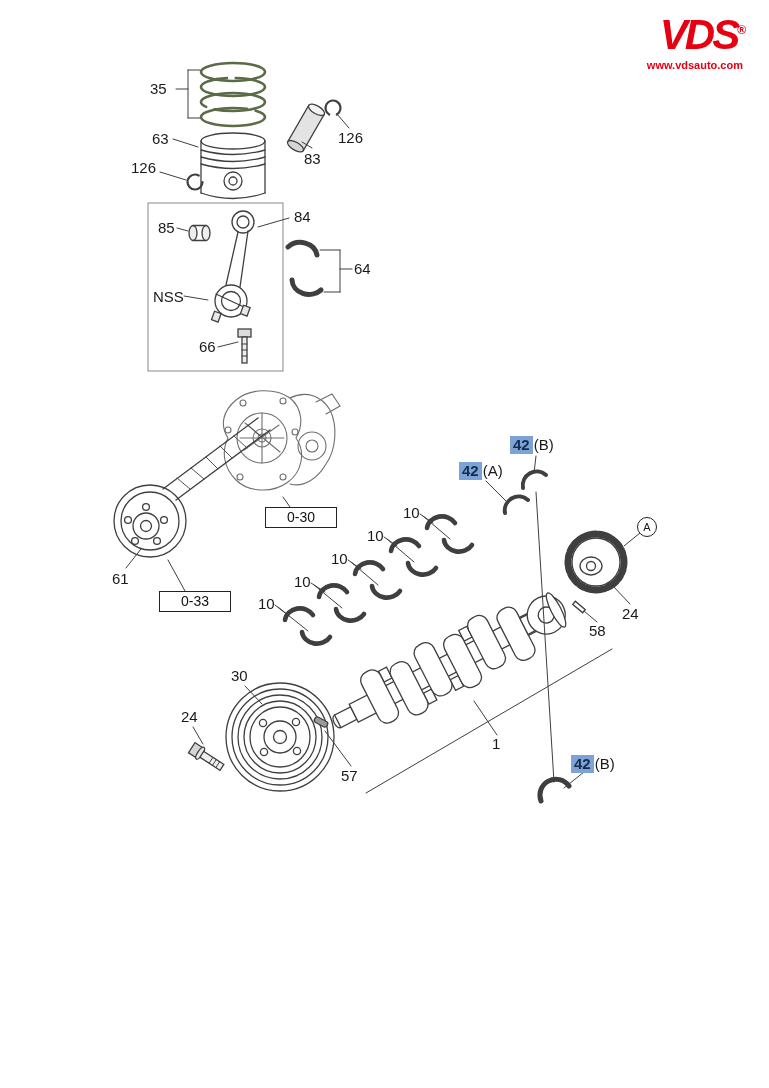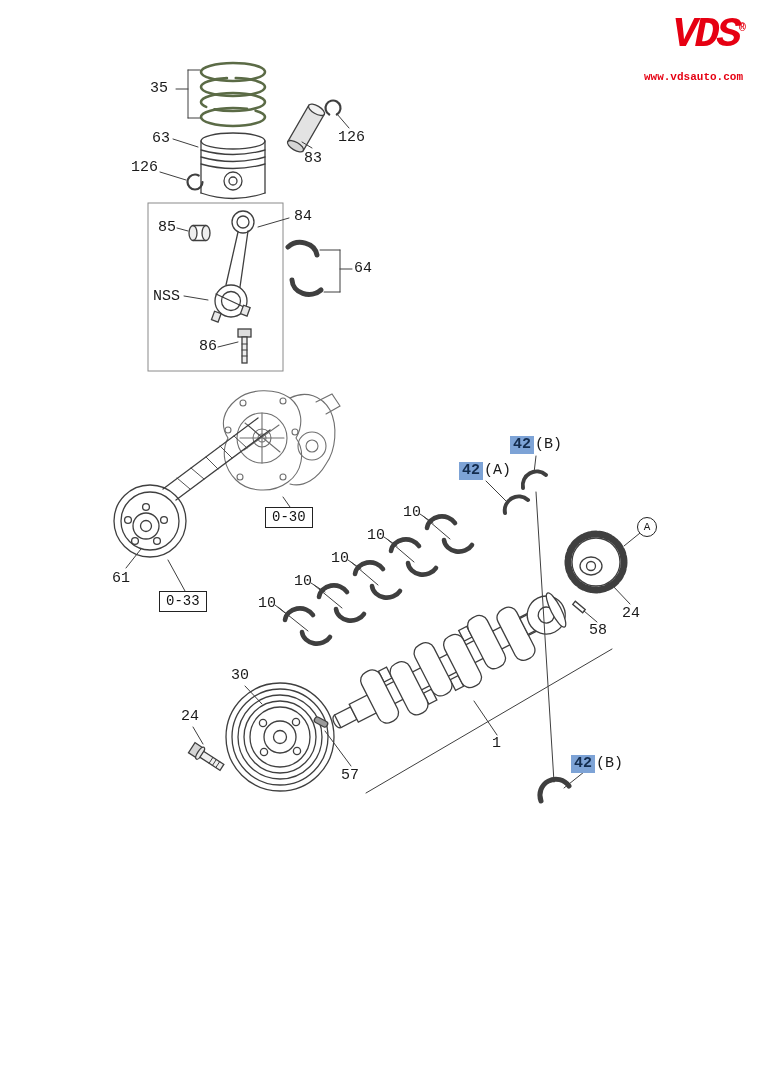--- a/index.html
+++ b/index.html
@@ -1,30 +1,30 @@
 <!DOCTYPE html>
 <html><head>
 <meta charset="utf-8">
 <style>
   html,body{margin:0;padding:0;background:#fff}
   .stage{position:relative;width:769px;height:840px;background:#ffffff;overflow:hidden;
-         font-family:Liberation Mono, monospace;color:#1a1a1a}
+         font-family:Liberation Sans, sans-serif;color:#1a1a1a}
   svg{position:absolute;left:0;top:0}
   .lbl{position:absolute;font-size:15px;color:#1a1a1a;white-space:nowrap;line-height:17px}
   .chip-row{position:absolute;display:flex;align-items:flex-start;font-size:15px;line-height:18px}
   .hl{padding:0 3px;font-weight:bold;color:#132c4e}
   .suffix{color:#1a1a1a;margin-left:1px}
-  .boxed{position:absolute;border:1.4px solid #222;background:#fff;padding:1px 6px;
+  .boxed{position:absolute;border:1.4px solid #222;background:#fff;padding:1px 21px;
          font-size:14px;color:#111;line-height:17px}
   .circleA{position:absolute;width:18px;height:18px;border:1.4px solid #222;border-radius:50%;
            display:flex;align-items:center;justify-content:center;font-size:11px;background:#fff}
   .logo{position:absolute;right:26px;top:14px;text-align:right}
   .logo-text{font-size:42px;font-weight:900;font-style:italic;letter-spacing:-3px;line-height:1}
   .logo-reg{font-size:12px;font-weight:700;vertical-align:super;font-style:normal}
-  .logo-site{font-size:11px;font-weight:700;margin-top:15px}
+  .logo-site{font-size:11px;font-weight:700;margin-top:3px}
 </style>
 </head>
 <body>
 
 <div class="stage">
 
   <svg width="769" height="1088" viewBox="0 0 769 1088">
     <g stroke="#3f3f3f" stroke-width="1.3" fill="none" stroke-linecap="round">
 
       <g stroke="#5b6b46" stroke-width="2.6">
@@ -233,21 +233,21 @@
 
   <div class="lbl" style="left:150px;top:80px">35</div>
   <div class="lbl" style="left:152px;top:130px">63</div>
   <div class="lbl" style="left:131px;top:159px">126</div>
   <div class="lbl" style="left:304px;top:150px">83</div>
   <div class="lbl" style="left:338px;top:129px">126</div>
   <div class="lbl" style="left:158px;top:219px">85</div>
   <div class="lbl" style="left:294px;top:208px">84</div>
   <div class="lbl" style="left:153px;top:288px">NSS</div>
   <div class="lbl" style="left:354px;top:260px">64</div>
-  <div class="lbl" style="left:199px;top:338px">86</div>
+  <div class="lbl" style="left:199px;top:338px">66</div>
   <div class="lbl" style="left:112px;top:570px">61</div>
   <div class="lbl" style="left:403px;top:504px">10</div>
   <div class="lbl" style="left:367px;top:527px">10</div>
   <div class="lbl" style="left:331px;top:550px">10</div>
   <div class="lbl" style="left:294px;top:573px">10</div>
   <div class="lbl" style="left:258px;top:595px">10</div>
   <div class="lbl" style="left:622px;top:605px">24</div>
   <div class="lbl" style="left:589px;top:622px">58</div>
   <div class="lbl" style="left:492px;top:735px">1</div>
   <div class="lbl" style="left:231px;top:667px">30</div>

